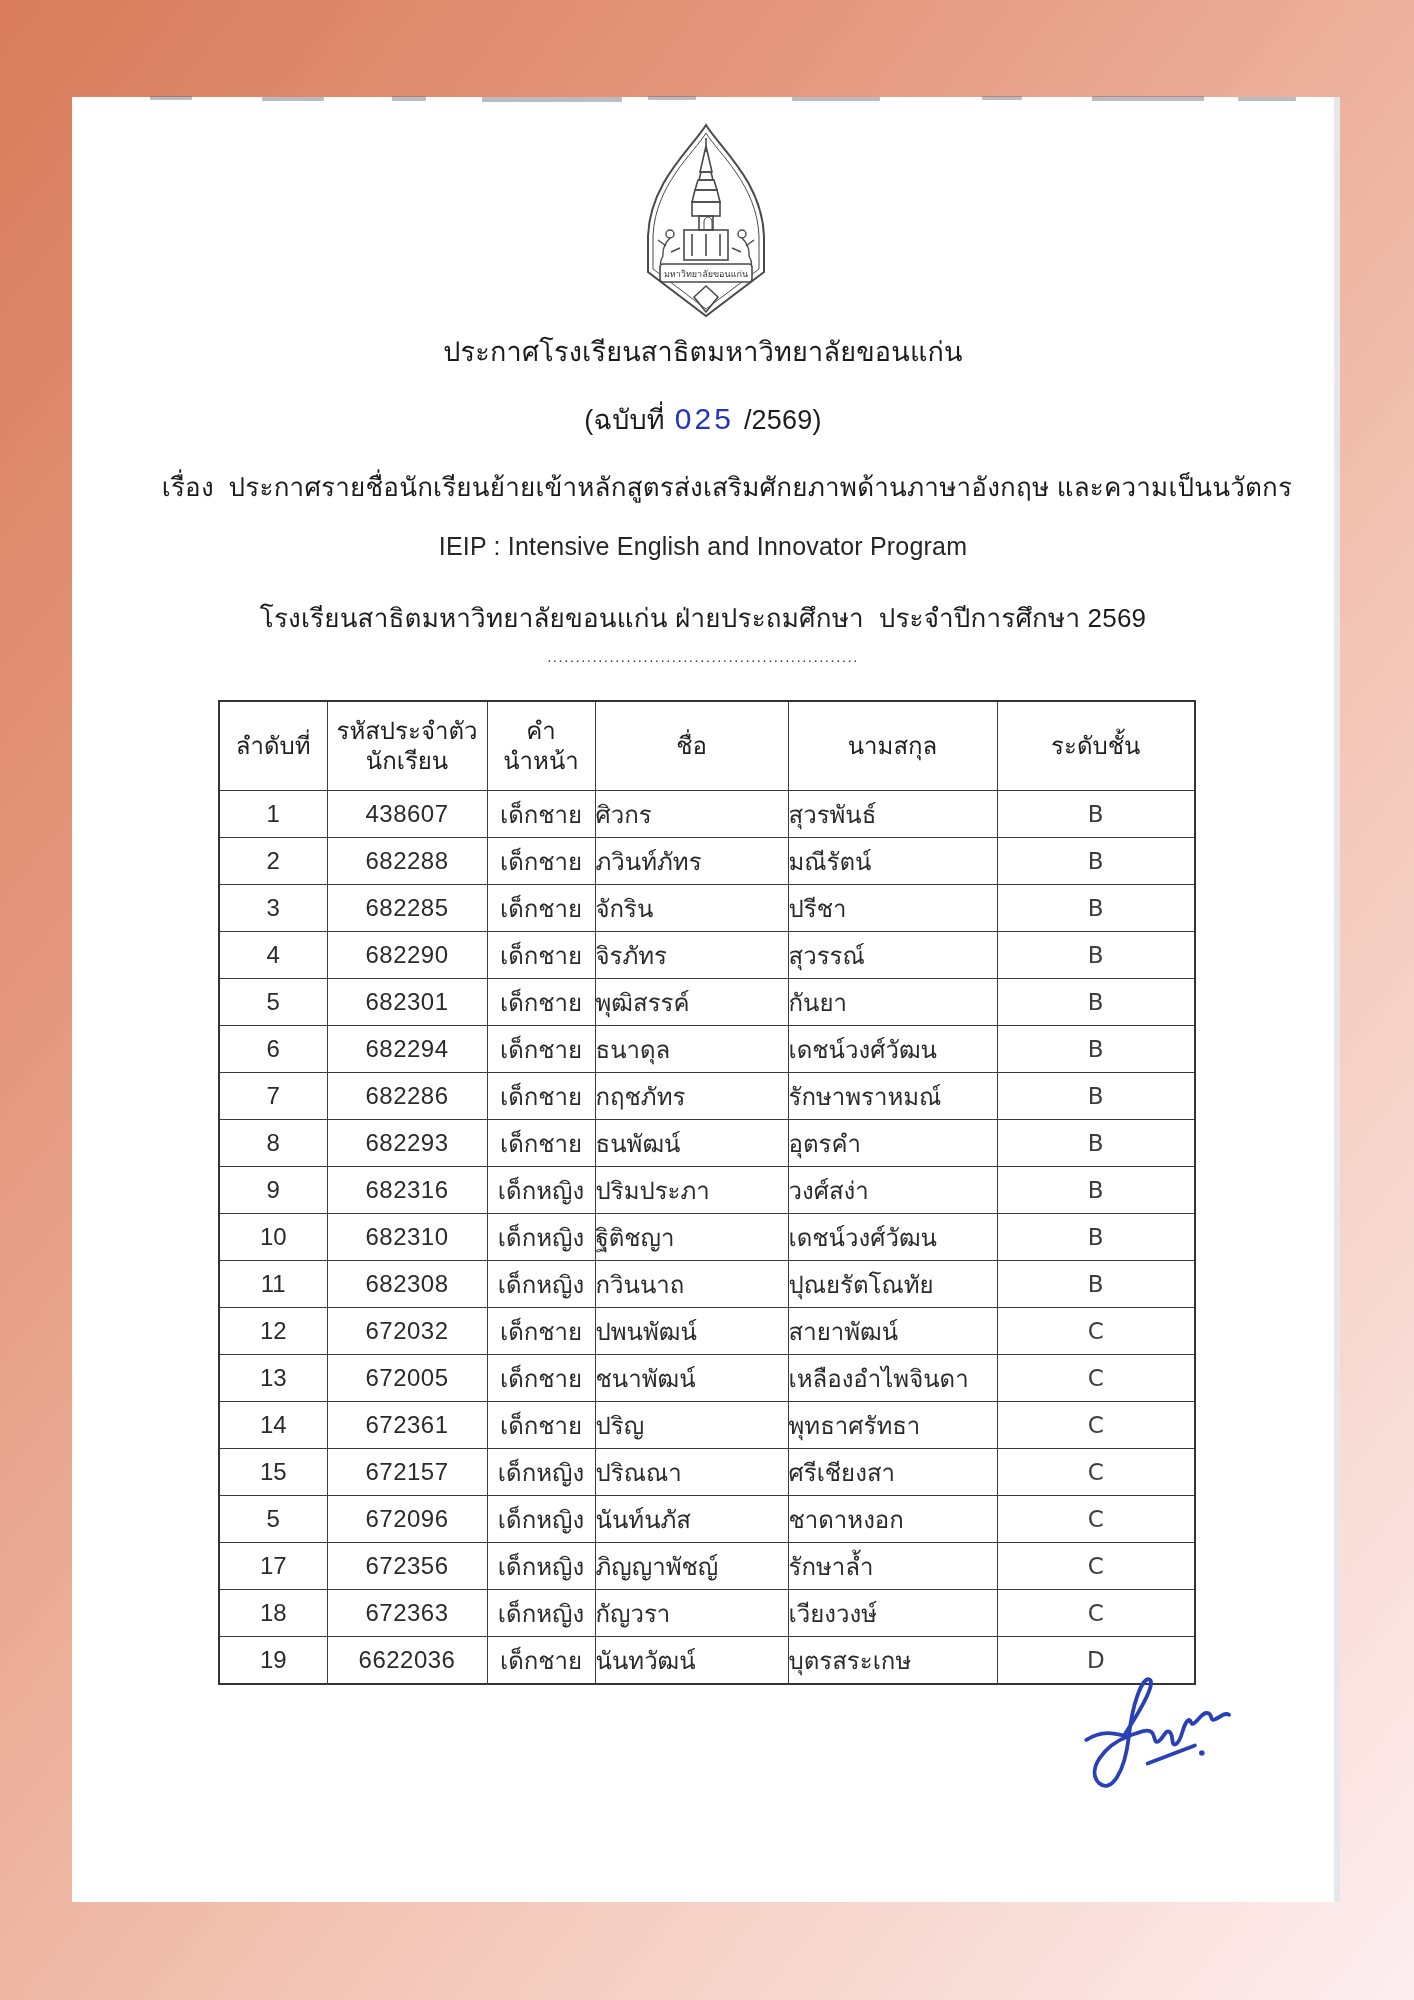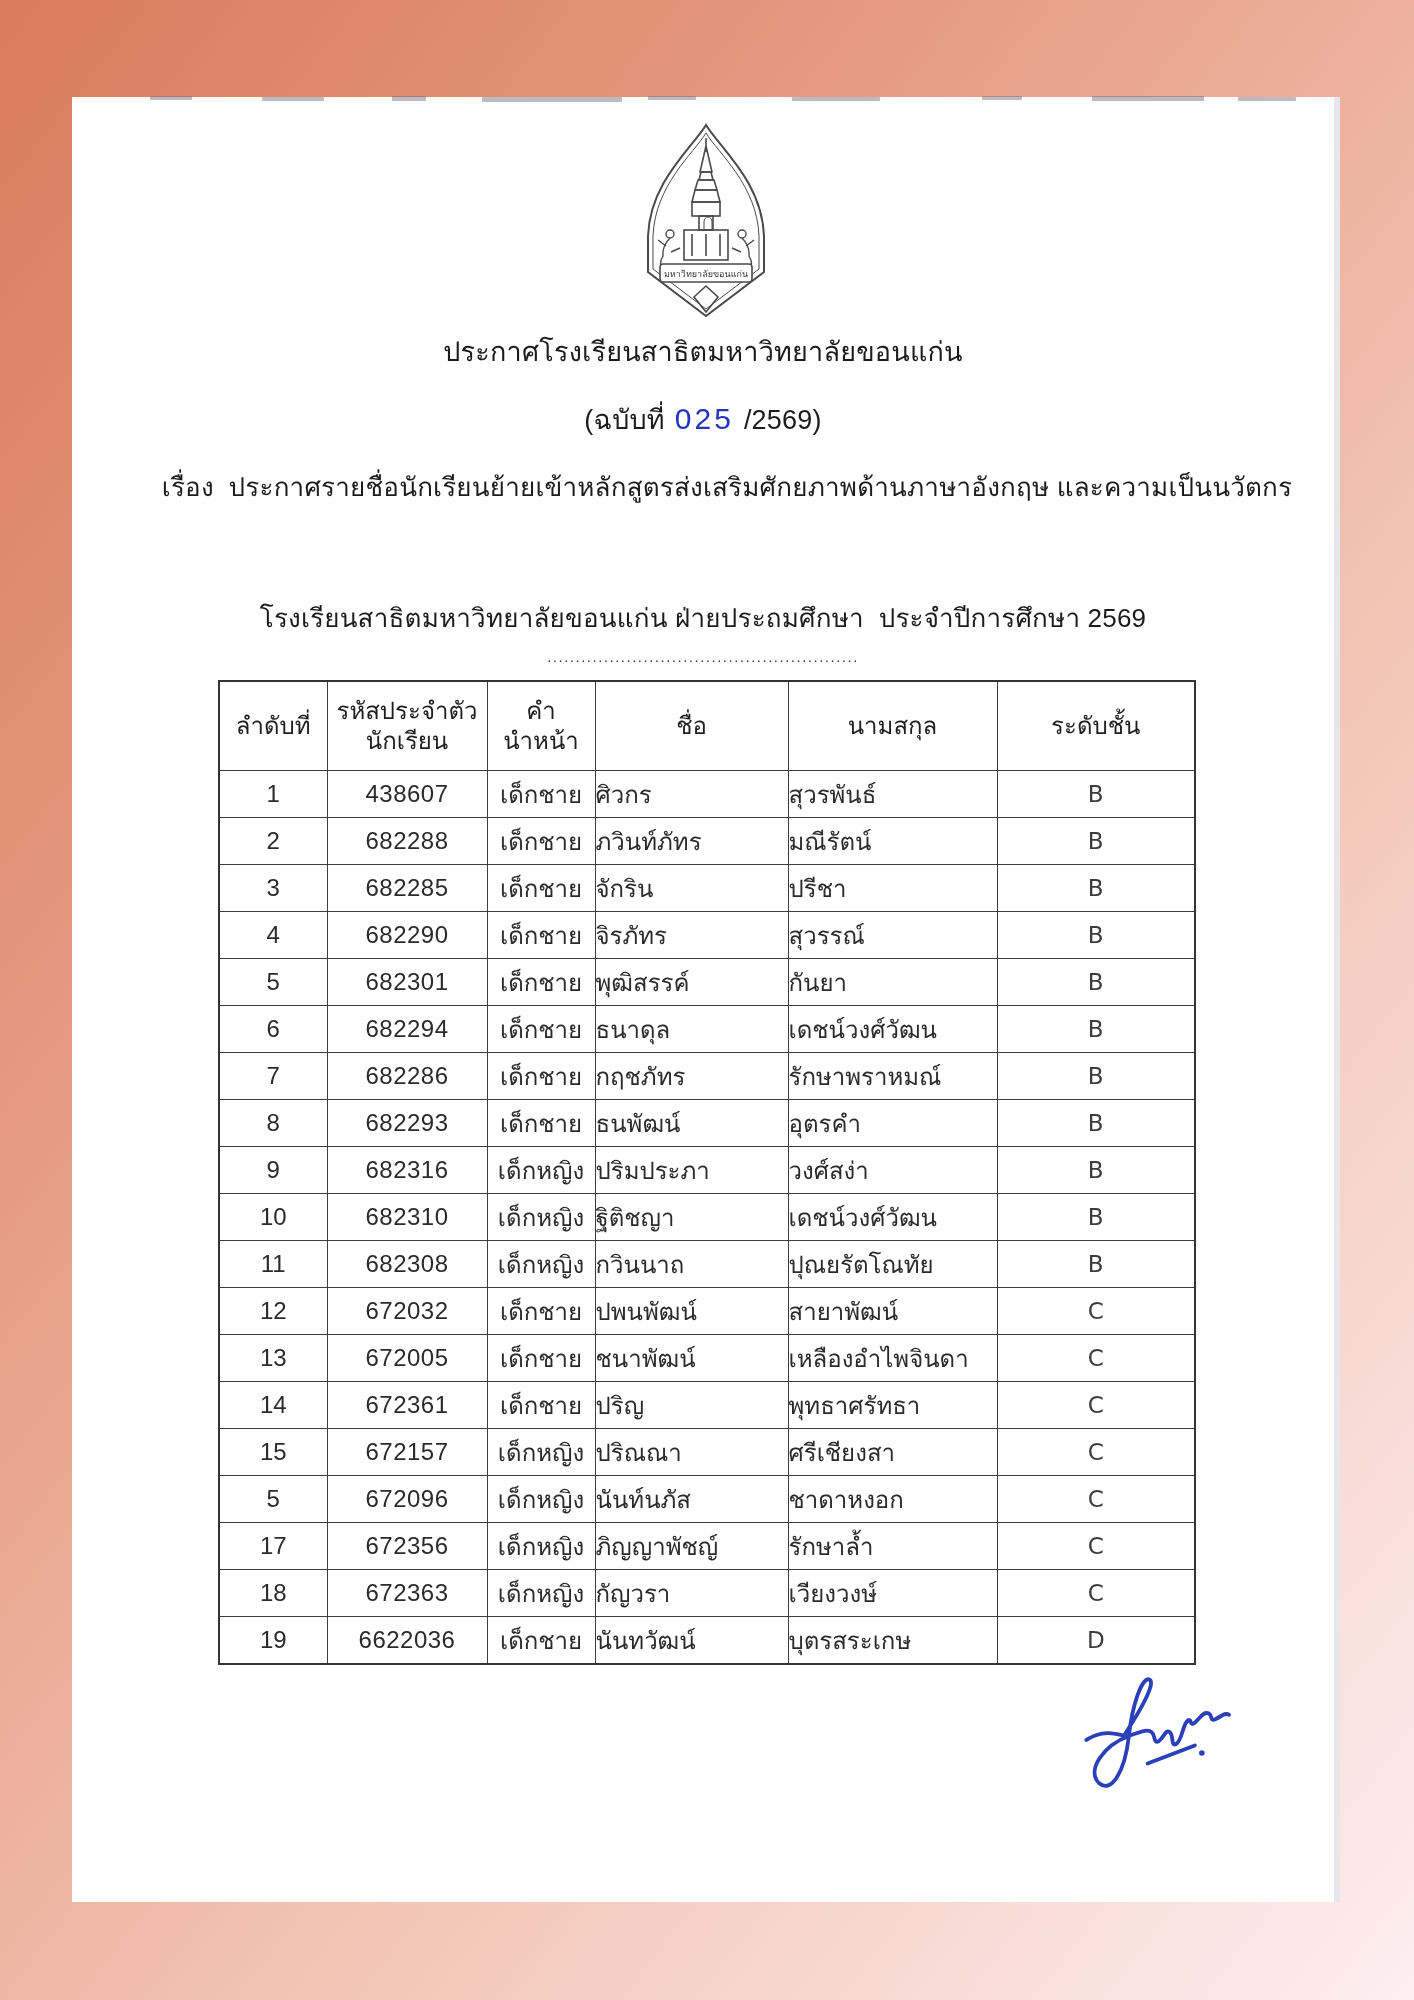--- a/index.html
+++ b/index.html
@@ -19,21 +19,21 @@
     white-space:pre-wrap;letter-spacing:0.2px;
   }
   .t1{top:330px;font-size:27px;}
   .t2{top:398px;font-size:27px;}
   .t2 .issue-no{color:#2433c0;font-size:30px;font-weight:500;letter-spacing:3px;padding:0 10px;margin-top:28px;}
   .t3{top:466px;font-size:26px;padding-left:24px;}
   .t4{top:532px;font-size:25px;color:#262626;}
   .t5{top:597px;font-size:26px;}
   .dots{top:648px;font-size:15px;letter-spacing:1.5px;color:#3a3a3a;}
   table.roster{
-    position:absolute;left:218px;top:680px;width:976px;
+    position:absolute;left:218px;top:700px;width:976px;
     border-collapse:collapse;table-layout:fixed;
     font-size:24px;color:#2b2b2b;
   }
   table.roster td,table.roster th{
     border:1.6px solid #3c3c3c;padding:0;font-weight:normal;
     overflow:hidden;
   }
   table.roster{border:2.2px solid #343434;}
   tr.hdr th{height:88px;font-size:24px;color:#1f1f1f;white-space:pre-line;line-height:1.25;vertical-align:middle;}
   tr.data td{height:46px;vertical-align:middle;}
@@ -92,20 +92,21 @@
       <text x="80" y="157" text-anchor="middle" font-size="9" fill="#333333">มหาวิทยาลัยขอนแก่น</text>
       <path d="M80 166 L92 177 L80 192 L68 177 Z" fill="none" stroke="#4a4a4a" stroke-width="1.6"></path>
     </g>
   </svg>
 
   <div class="title-line t1">ประกาศโรงเรียนสาธิตมหาวิทยาลัยขอนแก่น</div>
 
   <div class="title-line t2"><span>(ฉบับที่</span><span class="issue-no">025</span><span>/2569)</span></div>
 
   <div class="title-line t3">เรื่อง  ประกาศรายชื่อนักเรียนย้ายเข้าหลักสูตรส่งเสริมศักยภาพด้านภาษาอังกฤษ และความเป็นนวัตกร</div>
+  <div class="title-line t4">IEIP : Intensive English and Innovator Program</div>
   <div class="title-line t5">โรงเรียนสาธิตมหาวิทยาลัยขอนแก่น ฝ่ายประถมศึกษา  ประจำปีการศึกษา 2569</div>
   <div class="title-line dots">.......................................................</div>
 
   <table class="roster">
     <colgroup>
       <col style="width:108px">
         <col style="width:160px">
         <col style="width:108px">
       <col style="width:193px">
         <col style="width:209px">

